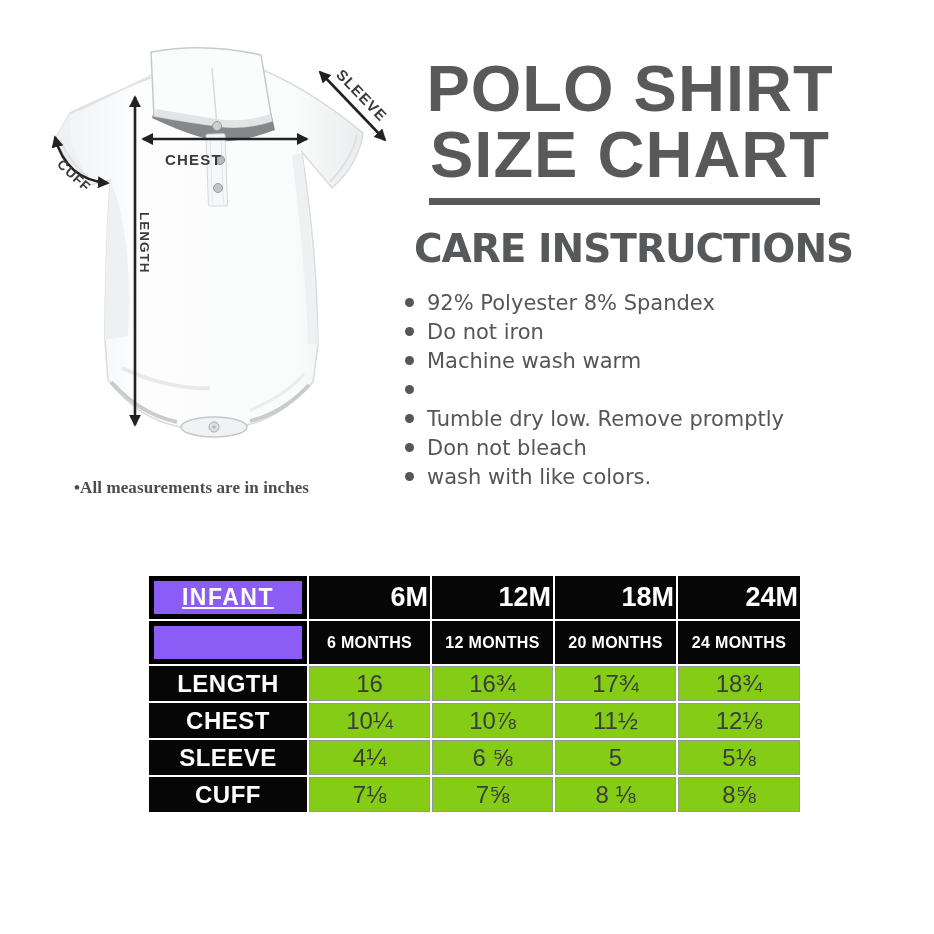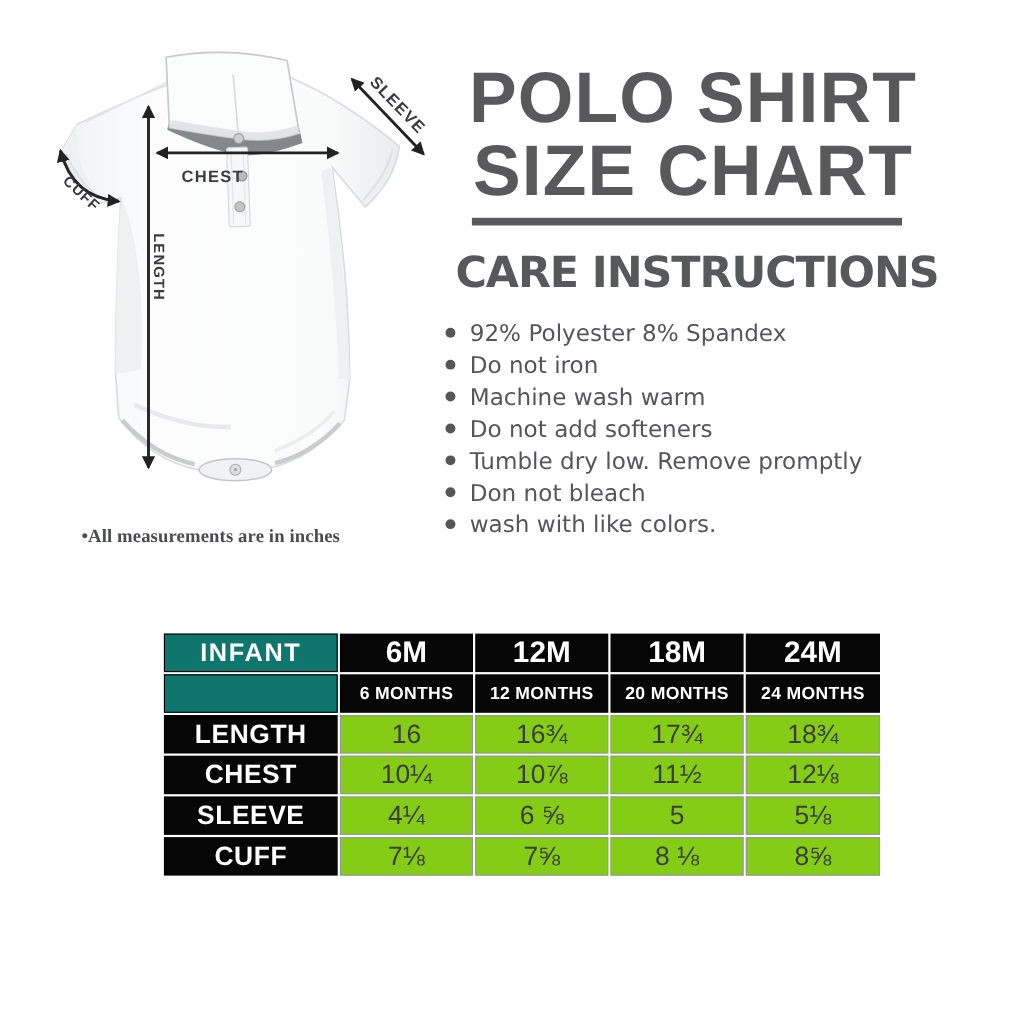--- a/index.html
+++ b/index.html
@@ -18,24 +18,24 @@
   .care-head{position:absolute;left:414px;top:226px;font-family:"DejaVu Sans",sans-serif;
              font-weight:bold;font-size:39px;letter-spacing:-1px;color:#57585a;white-space:nowrap;}
   .care-list{position:absolute;left:405px;top:288px;}
   .care-item{display:flex;align-items:center;height:29px;font-family:"DejaVu Sans",sans-serif;
              font-size:21px;color:#55565a;white-space:nowrap;}
   .care-item .dot{width:9px;height:9px;border-radius:50%;background:#55565a;margin-right:13px;flex:0 0 auto;}
 
   
   .size-table{position:absolute;left:147px;top:574px;border-collapse:separate;border-spacing:2px;}
   .size-table td{height:33px;text-align:center;vertical-align:middle;padding:0 2px;}
-  td.blue{background:#0f766e;border:1px solid #000000;}
+  td.blue{background:#8b5cf6;border:5px solid #000000;text-decoration:underline;}
   td.black{background:#060606;color:#ffffff;}
   td.corner{font-weight:bold;font-size:23px;letter-spacing:1.5px;color:#fdfdfd;}
-  td.size{font-weight:bold;font-size:27px;}
+  td.size{font-weight:bold;font-size:27px;text-align:right;}
   td.months{font-weight:bold;font-size:16px;letter-spacing:0.3px;margin-left:31px;}
   td.rowlabel{font-weight:bold;font-size:24px;letter-spacing:0.5px;}
   td.val{background:#84cc16;border:1px solid #94999c;color:#3b3c3e;font-size:24px;}
 </style>
 </head>
 <body>
 
 <div class="stage">
 
   <svg class="illus" viewBox="0 0 390 436">
@@ -129,21 +129,20 @@
     <div class="care-item">
         <span class="dot"></span>
         <span>Do not iron</span>
       </div>
     <div class="care-item">
         <span class="dot"></span>
         <span>Machine wash warm</span>
       </div>
     <div class="care-item">
         <span class="dot"></span>
-        <span>Do not add softeners</span>
       </div>
     <div class="care-item">
         <span class="dot"></span>
         <span>Tumble dry low. Remove promptly</span>
       </div>
     <div class="care-item">
         <span class="dot"></span>
         <span>Don not bleach</span>
       </div>
     <div class="care-item">

